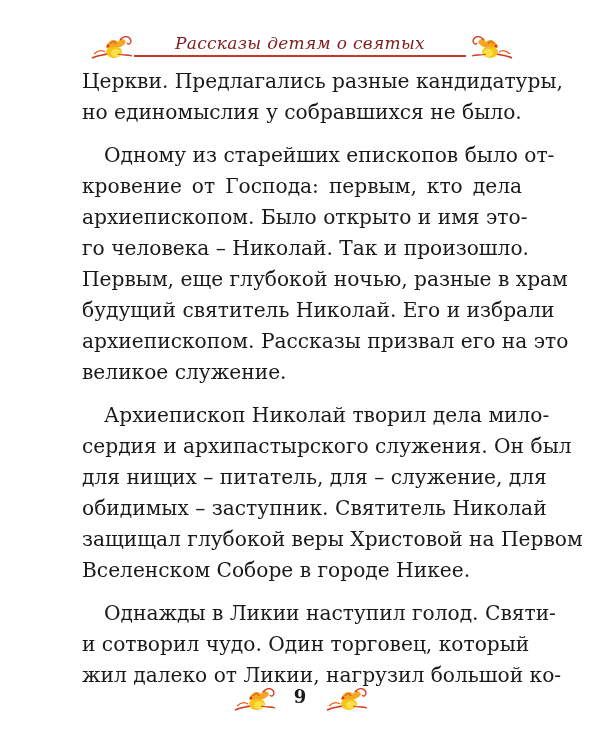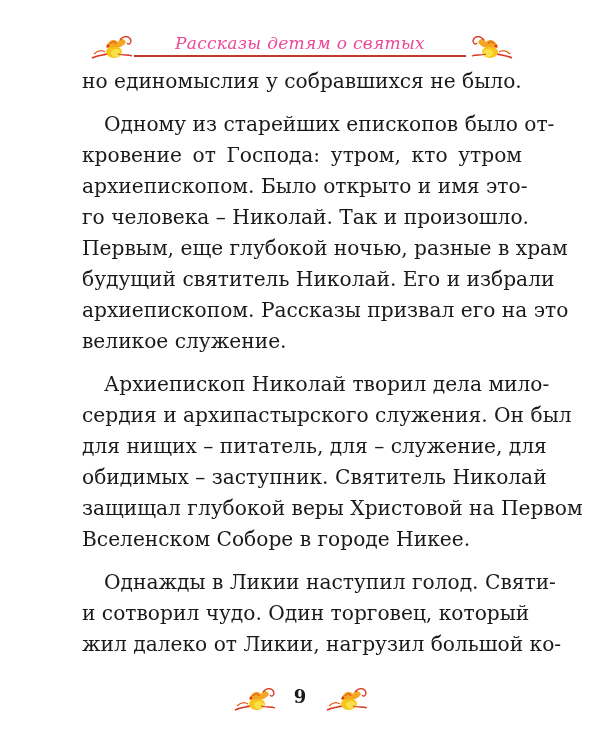--- a/index.html
+++ b/index.html
@@ -2,21 +2,21 @@
 <html><head>
 <meta charset="utf-8">
 <style>
   html, body { margin:0; padding:0; background:#ffffff; }
   body { width:600px; height:750px; position:relative; overflow:hidden; font-family:"DejaVu Serif", serif; color:#1a1a1a; }
   .header { position:absolute; left:0; top:0; width:600px; height:64px; }
   .orn { position:absolute; width:44px; height:30px; }
   .orn svg { width:100%; height:100%; display:block; }
   .orn-left { left:90px; top:32px; }
   .orn-right { left:470px; top:32px; transform:scaleX(-1); }
-  .header-title { position:absolute; left:140px; right:140px; top:33px; text-align:center; font-family:"DejaVu Serif", serif; font-style:italic; font-size:17px; letter-spacing:0.3px; color:#ec4899; }
+  .header-title { position:absolute; left:140px; right:140px; top:33px; text-align:center; font-family:"DejaVu Serif", serif; font-style:italic; font-size:17px; letter-spacing:0.3px; color:#7f1d1d; }
   .header-rule { position:absolute; left:134px; width:332px; top:55px; height:1.5px; background:#c23a2a; }
   .body-text { position:absolute; left:82px; width:440px; top:66px; }
   .para { font-size:20.2px; line-height:31px; text-align:justify; margin:0 0 12px 0; text-indent:22px; }
   .para.first { text-indent:0; }
   .line { display:block; text-align:justify; text-align-last:justify; white-space:nowrap; }
   .line.last { text-align-last:left; }
   .line.indent { padding-left:22px; }
   .footer { position:absolute; left:0; top:680px; width:600px; height:40px; }
   .f-orn-left { left:233px; top:4px; transform:none; }
   .f-orn-right { left:325px; top:4px; transform:none; }
@@ -51,25 +51,26 @@
   <div class="header-rule"></div>
   <span class="orn orn-right">
       <svg>
         <use href="#flower"></use>
       </svg>
     </span>
 </div>
 
 <div class="body-text">
   <p class="para first">
+    <span class="line">Церкви. Предлагались разные кандидатуры,</span>
     <span class="line last">но единомыслия у собравшихся не было.</span>
   </p>
   <p class="para first">
     <span class="line indent">Одному из старейших епископов было от-</span>
-    <span class="line">кровение от Господа: утром, кто утром</span>
+    <span class="line">кровение от Господа: первым, кто дела</span>
     <span class="line">архиепископом. Было открыто и имя это-</span>
     <span class="line">го человека – Николай. Так и произошло.</span>
     <span class="line">Первым, еще глубокой ночью, разные в храм</span>
     <span class="line">будущий святитель Николай. Его и избрали</span>
     <span class="line">архиепископом. Рассказы призвал его на это</span>
     <span class="line last">великое служение.</span>
   </p>
   <p class="para first">
     <span class="line indent">Архиепископ Николай творил дела мило-</span>
     <span class="line">сердия и архипастырского служения. Он был</span>

